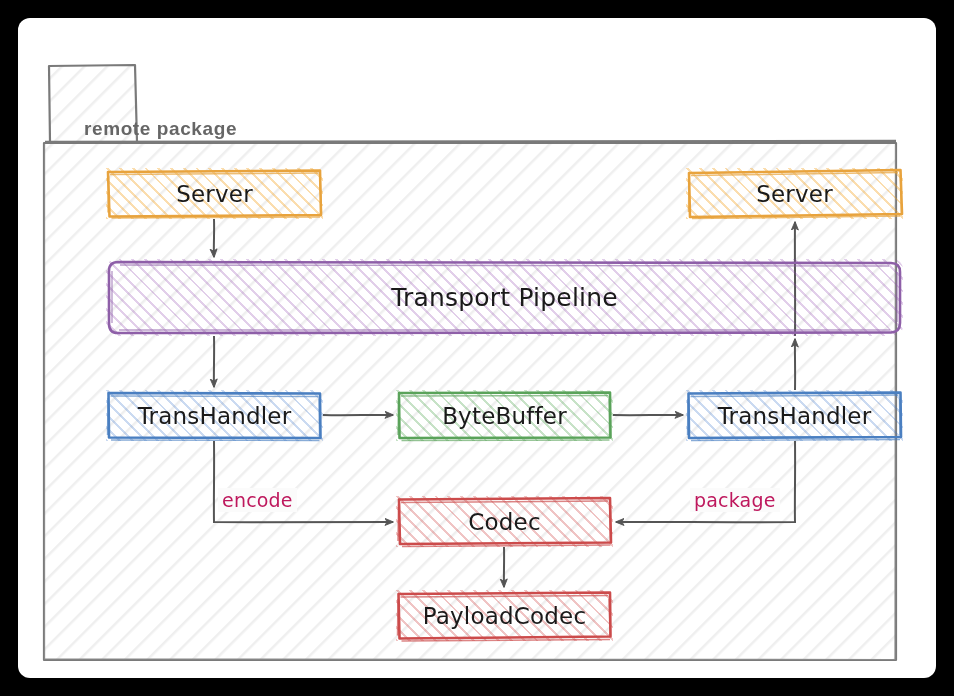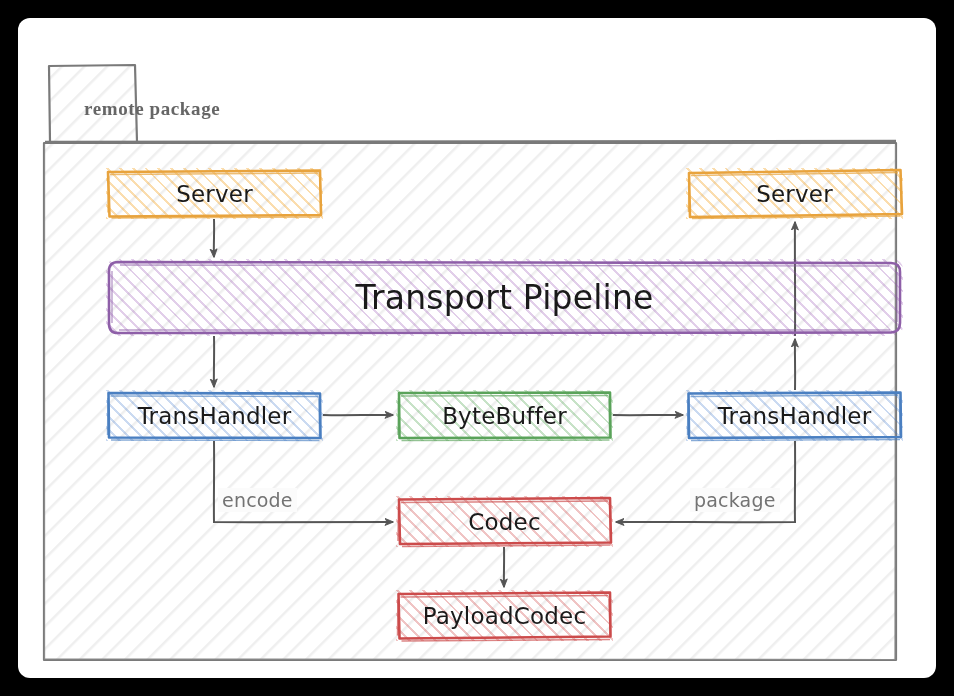--- a/index.html
+++ b/index.html
@@ -46,22 +46,22 @@
   #diagram {
     position: absolute;
     left: 0; top: 0;
     width: 918px;
     height: 660px;
   }
 
   .pkg-label {
     position: absolute;
     left: 66px;
-    top: 80px;
-    font-family: Liberation Serif, serif;
+    top: 100px;
+    font-family: Liberation Sans, sans-serif;
     font-size: 19px;
     font-weight: bold;
     letter-spacing: 0.6px;
     color: #666666;
     white-space: nowrap;
   }
 
   
   .node {
     position: absolute;
@@ -103,21 +103,21 @@
       rgba(255,255,255,0) 2px, rgba(255,255,255,0) 9px); }
   .hatch-red    { background-image: repeating-linear-gradient(45deg,
       rgba(205,60,60,0.30) 0px, rgba(205,60,60,0.30) 2px,
       rgba(255,255,255,0) 2px, rgba(255,255,255,0) 9px); }
 
   
   .edge-label {
     position: absolute;
     font-family: "DejaVu Sans", sans-serif;
     font-size: 19px;
-    color: #737373;
+    color: #be185d;
     background: #fbfbfb;
     padding: 1px 4px;
     white-space: nowrap;
     letter-spacing: 0.2px;
   }
 
   svg { overflow: visible; }
 </style>
 </head>
 <body>
@@ -202,21 +202,21 @@
 
       <div class="node" style="left:668px; top:150px; width:217px; height:51px;">
         <div class="node-bg hatch-orange"></div>
         <svg class="node-border" width="217" height="51" viewBox="0 0 217 51">
           <path d="M3,5 L214.5,2 L216,46 L4,49 Z" fill="none" stroke="#e8a33d" stroke-width="2.6" stroke-linejoin="round"></path>
           <path d="M5,7.5 L212,4.5 M214.5,8 L215.5,45 M2.5,44 L3,9 M6,50.5 L214,48" fill="none" stroke="#e8a33d" stroke-width="1.5" opacity="0.72"></path>
         </svg>
         <span class="node-label">Server</span>
       </div>
 
-      <div class="node" style="left:88px; top:241px; width:797px; height:77px; font-size:33px;">
+      <div class="node" style="left:88px; top:241px; width:797px; height:77px; font-size:25px;">
         <div class="node-bg hatch-purple" style="border-radius:10px;"></div>
         <svg class="node-border" width="797" height="77" viewBox="0 0 797 77">
           <path d="M12,3 L785,4 Q794,4 794,13 L794,64 Q794,73 785,73.5 L12,74 Q3,74 3,65 L3,12 Q3,3 12,3 Z" fill="none" stroke="#8e5fa8" stroke-width="2.6" stroke-linejoin="round"></path>
           <path d="M14,6 L783,7 M791,13 L791,63 M13,71 L784,71 M6,12 L6,64" fill="none" stroke="#8e5fa8" stroke-width="1.4" opacity="0.6"></path>
         </svg>
         <span class="node-label">Transport Pipeline</span>
       </div>
 
       <div class="node" style="left:88px; top:372px; width:217px; height:51px;">
         <div class="node-bg hatch-blue"></div>

